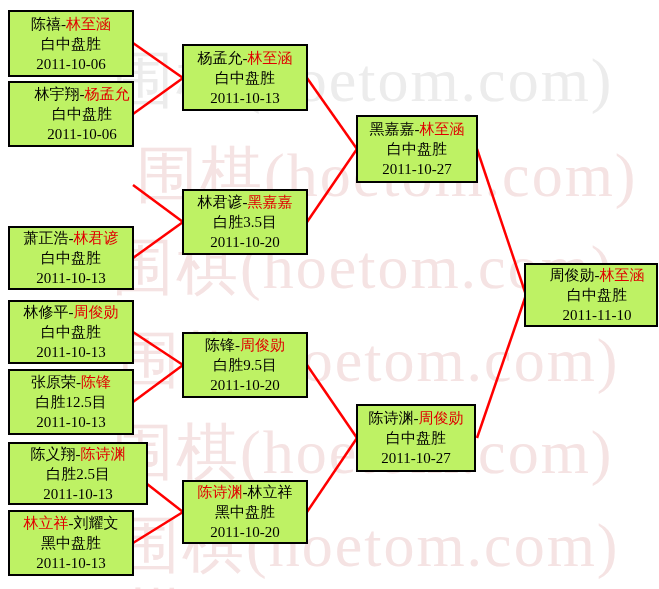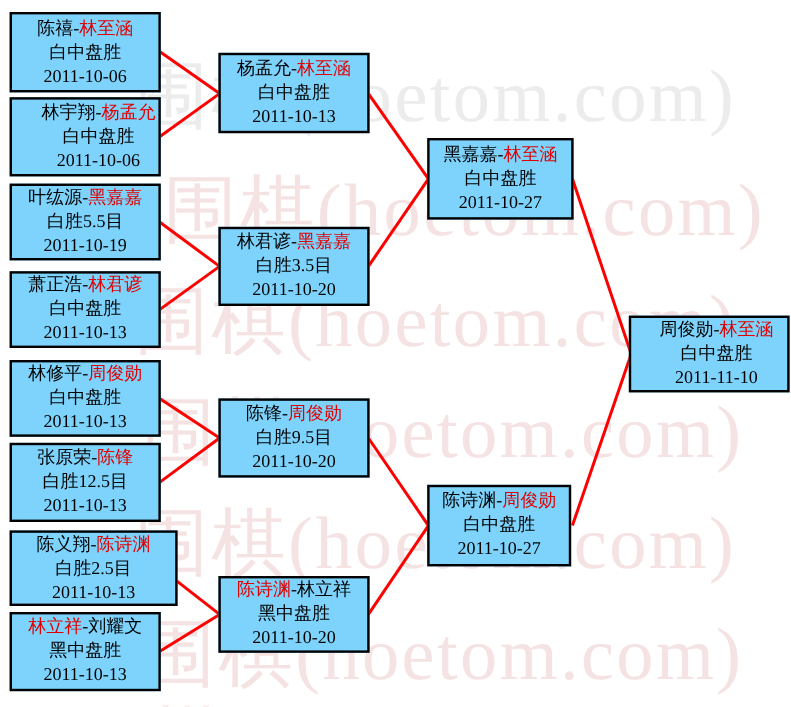--- a/index.html
+++ b/index.html
@@ -22,21 +22,21 @@
   }
   .wm-gray{color:#ececec;}
   
   #connectors{
     position:absolute;left:0;top:0;z-index:2;
   }
   
   .match-box{
     position:absolute;
     box-sizing:border-box;
-    background:#7dd3fc;
+    background:#bef264;
     border:2px solid #000000;
     z-index:3;
     display:flex;
     flex-direction:column;
     justify-content:center;
     align-items:center;
     text-align:center;
     font-size:15px;
     line-height:20px;
     color:#000000;
@@ -77,25 +77,20 @@
 
   <div class="match-box" style="left:8px;top:10px;width:126px;height:67px;">
     <div class="line"><span style="color: rgb(0, 0, 0);">陈禧</span><span>-</span><span style="color: rgb(224, 0, 0);">林至涵</span></div>
     <div class="line">白中盘胜</div>
     <div class="line">2011-10-06</div>
   </div>
   <div class="match-box" style="left:8px;top:81px;width:126px;height:66px;padding-left:22px;">
     <div class="line"><span style="color: rgb(0, 0, 0);">林宇翔</span><span>-</span><span style="color: rgb(224, 0, 0);">杨孟允</span></div>
     <div class="line">白中盘胜</div>
     <div class="line">2011-10-06</div>
-  </div>
-  <div class="match-box" style="left:8px;top:153px;width:126px;height:64px;">
-    <div class="line"><span style="color: rgb(0, 0, 0);">叶纮源</span><span>-</span><span style="color: rgb(224, 0, 0);">黑嘉嘉</span></div>
-    <div class="line">白胜5.5目</div>
-    <div class="line">2011-10-19</div>
   </div>
   <div class="match-box" style="left:8px;top:226px;width:126px;height:64px;">
     <div class="line"><span style="color: rgb(0, 0, 0);">萧正浩</span><span>-</span><span style="color: rgb(224, 0, 0);">林君谚</span></div>
     <div class="line">白中盘胜</div>
     <div class="line">2011-10-13</div>
   </div>
   <div class="match-box" style="left:8px;top:300px;width:126px;height:64px;">
     <div class="line"><span style="color: rgb(0, 0, 0); margin-top: 24px;">林修平</span><span>-</span><span style="color: rgb(224, 0, 0);">周俊勋</span></div>
     <div class="line">白中盘胜</div>
     <div class="line">2011-10-13</div>

